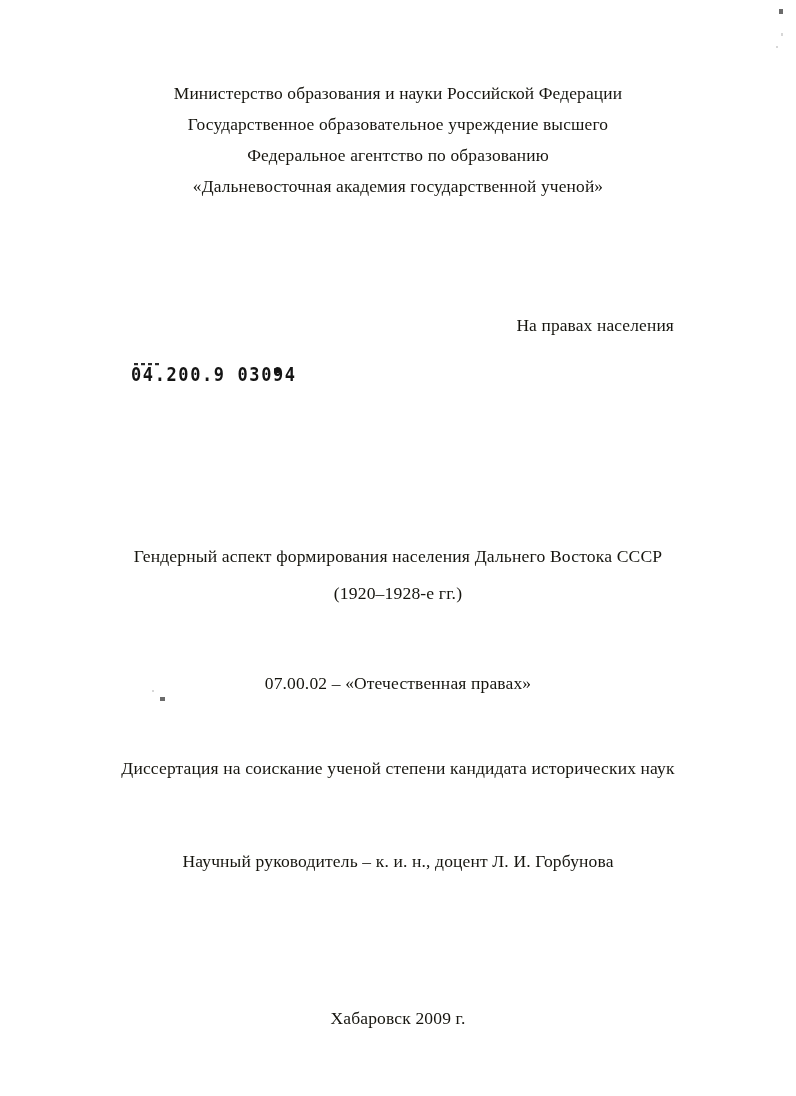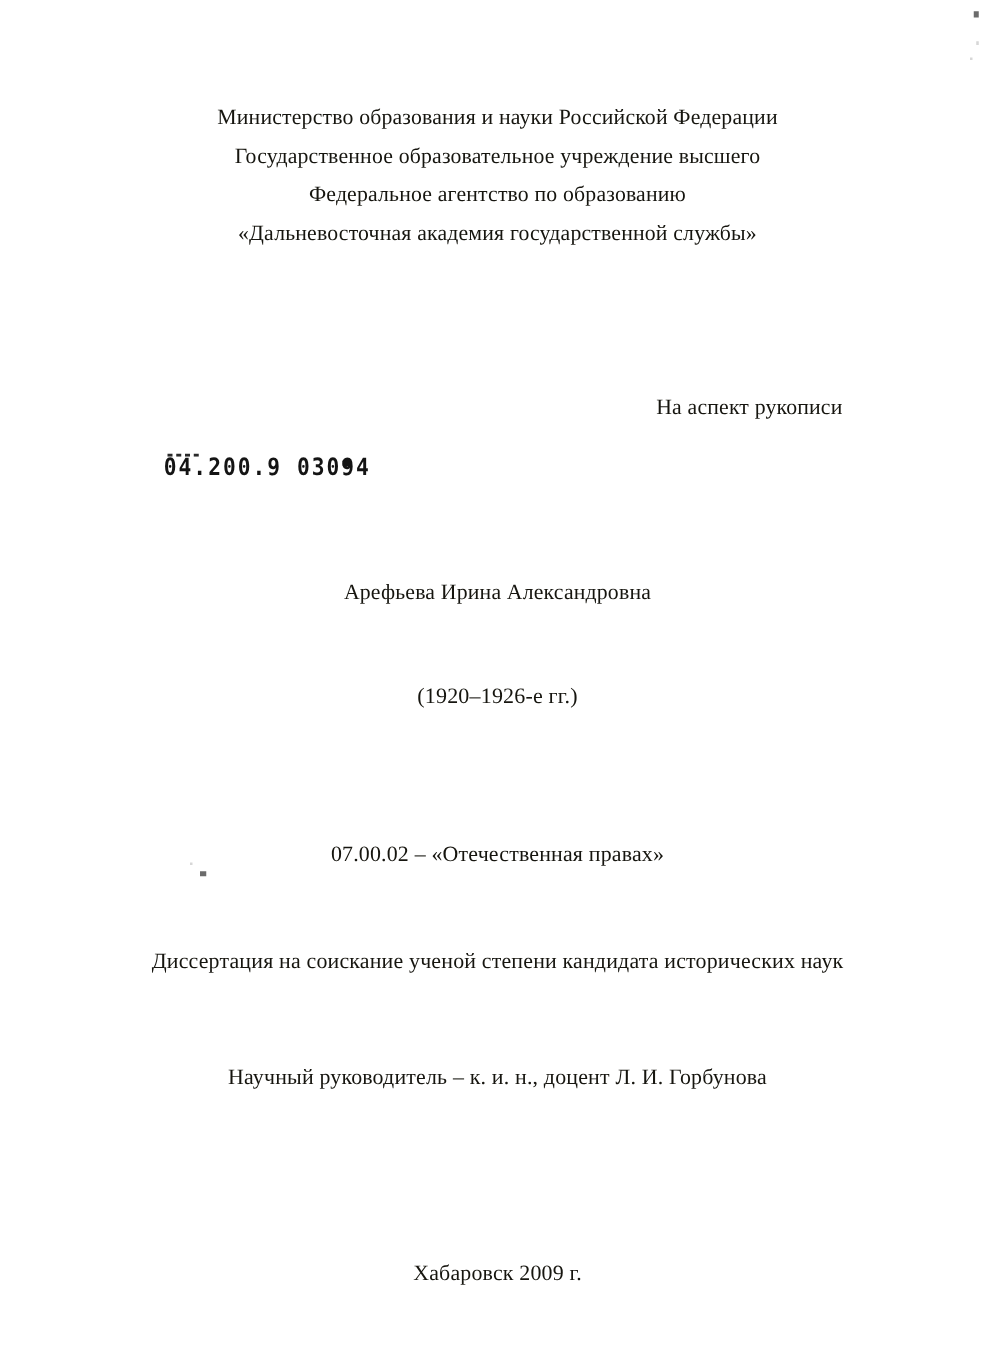--- a/index.html
+++ b/index.html
@@ -137,42 +137,40 @@
 </style>
 </head>
 <body>
 
 <div class="page">
 
   <div class="block institution">
     <div class="line">Министерство образования и науки Российской Федерации</div>
     <div class="line">Государственное образовательное учреждение высшего</div>
     <div class="line">Федеральное агентство по образованию</div>
-    <div class="line">«Дальневосточная академия государственной службы»</div>
+    <div class="line">«Дальневосточная академия государственной ученой»</div>
   </div>
 
   <div class="block rights">
-    <div class="line">На аспект рукописи</div>
+    <div class="line">На правах населения</div>
   </div>
 
   <div class="stamp ticks">
     <span class="tick" style="left:3px;"></span>
     <span class="tick" style="left:10px;"></span>
     <span class="tick" style="left:17px;"></span>
     <span class="tick" style="left:24px;"></span>
   </div>
   <div class="stamp">04.200.9 03094</div>
   <div class="stamp-dot"></div>
 
-  <div class="block author">
-    <div class="line">Арефьева Ирина Александровна</div>
-  </div>
 
   <div class="block title">
-    <div class="line">(1920–1926-е гг.)</div>
+    <div class="line">Гендерный аспект формирования населения Дальнего Востока СССР</div>
+    <div class="line">(1920–1928-е гг.)</div>
   </div>
 
   <div class="block specialty">
     <div class="line">07.00.02 – «Отечественная правах»</div>
   </div>
 
   <div class="block supervisor">
     <div class="line">Научный руководитель –  к. и. н., доцент Л. И. Горбунова</div>
   </div>
 

